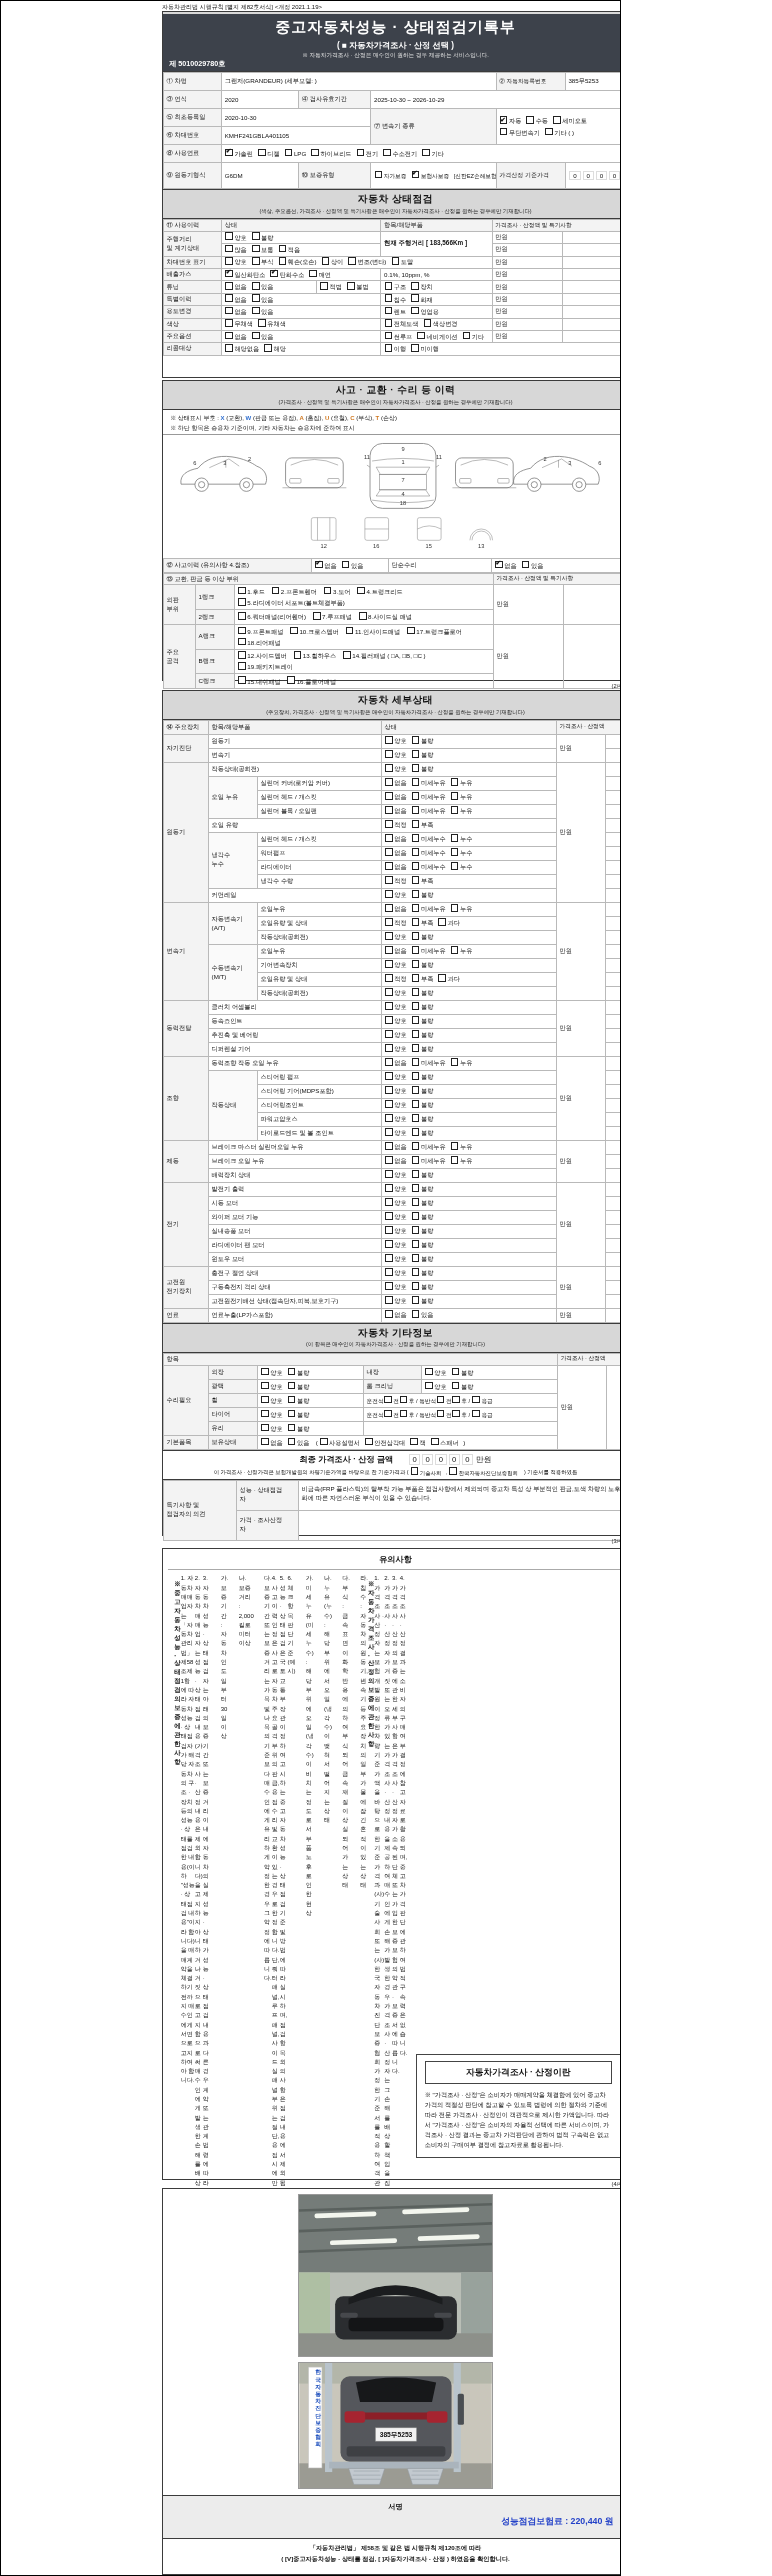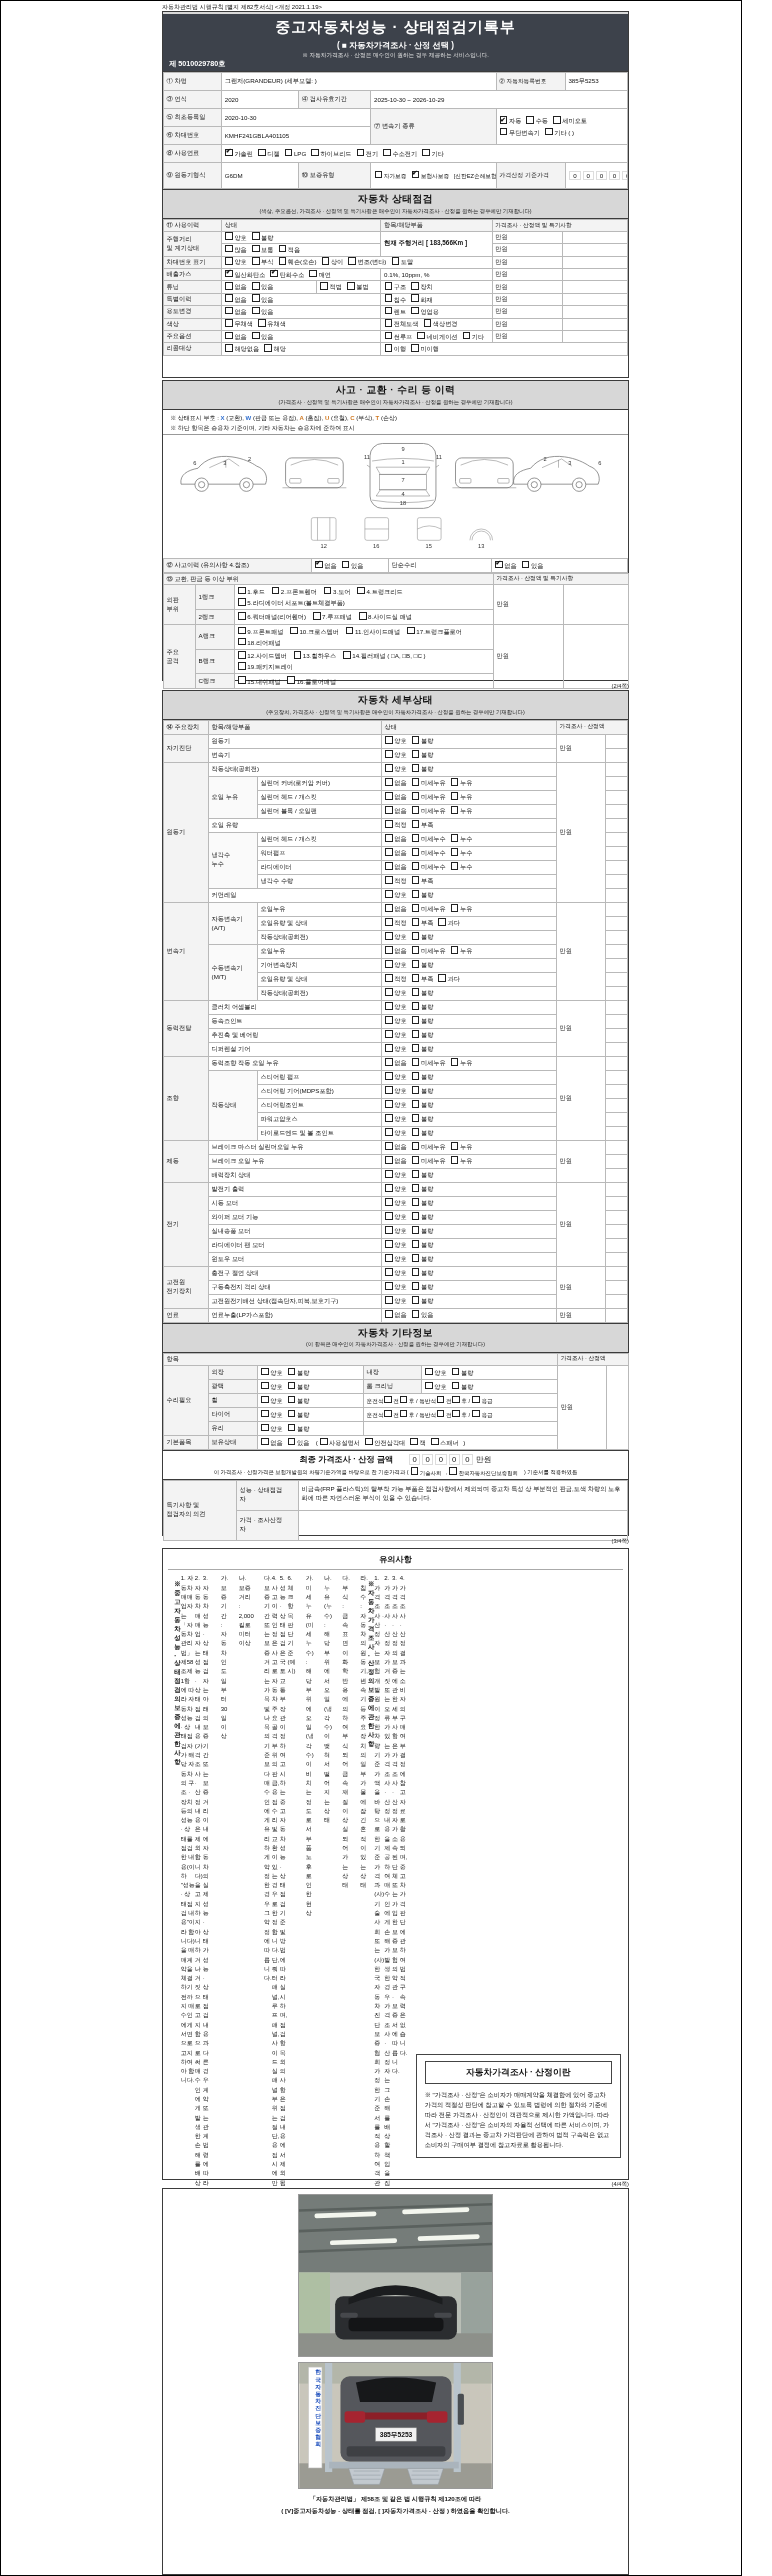--- a/index.html
+++ b/index.html
@@ -1,16 +1,16 @@
 <!DOCTYPE html>
 <html style="font-size:8.2px"><head>
 <meta charset="utf-8">
 <style>
   html,body{margin:0;padding:0;background:#fff;}
-  #page{position:relative;width:742px;height:2576px;background:#fff;overflow:hidden;
+  #page{position:relative;width:621px;height:2576px;background:#fff;overflow:hidden;
         font-family:"Liberation Sans",sans-serif;color:#111;border:0.5px solid #000;box-sizing:border-box;text-decoration:underline;}
   .sec{position:absolute;left:161px;width:467px;border:1.5px solid #3b3b3b;box-sizing:border-box;background:#fff;}
   .marker{position:absolute;left:161px;width:467px;text-align:right;font-size:5.7px;color:#222;}
   
   .band{background:#3d424b;color:#fff;position:relative;height:59px;border-bottom:1px solid #3b3b3b;}
   .band-strip{height:2.1px;background:#d9d9d9;}
   .band-title{text-align:center;font-size:15px;font-weight:bold;letter-spacing:1px;margin-top:4.1px;}
   .band-sub{text-align:center;font-size:8.2px;font-weight:bold;margin-top:2.1px;}
   .band-note{text-align:center;font-size:5.7px;color:#e4e4e4;margin-top:1.5px;}
   .band-docno{position:absolute;left:6.2px;bottom:2.1px;font-size:7.2px;font-weight:bold;}
@@ -788,20 +788,24 @@
     <g stroke="#8f989f" stroke-width="1">
       <line x1="106" y1="210" x2="156" y2="210"></line>
             <line x1="104" y1="218" x2="158" y2="218"></line>
             <line x1="102" y1="226" x2="160" y2="226"></line>
       <line x1="220" y1="210" x2="270" y2="210"></line>
             <line x1="218" y1="218" x2="272" y2="218"></line>
             <line x1="216" y1="226" x2="274" y2="226"></line>
     </g>
   </svg>
       </div>
+    <div class="signband">
+      <div class="signlabel">서명</div>
+      <div class="fee" id="fee" style="color: rgb(36, 66, 200);">성능점검보험료 : 220,440 원</div>
+    </div>
     <div class="footer">
       <div>「자동차관리법」 제58조 및 같은 법 시행규칙 제120조에 따라</div>
       <div>( [V]중고자동차성능 · 상태를 점검,  [   ]자동차가격조사 · 산정 ) 하였음을 확인합니다.</div>
     </div>
   </div>
 
 </div>
 
 
 </body></html>

